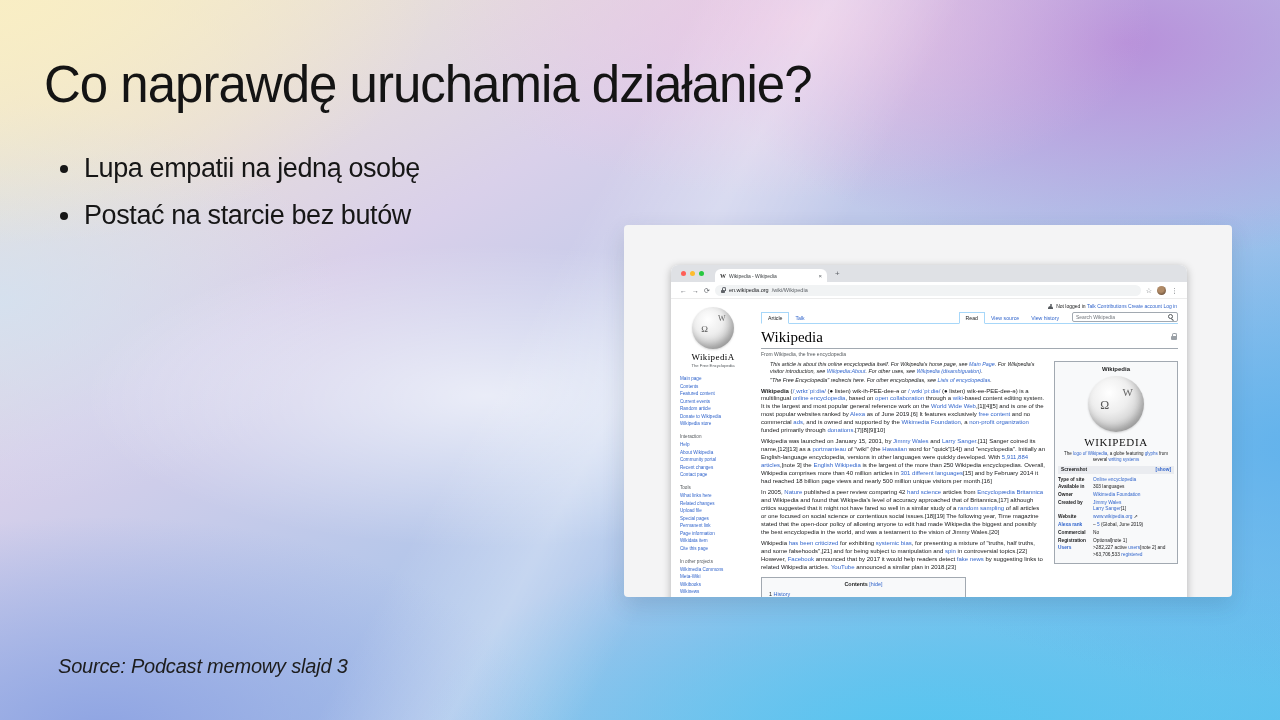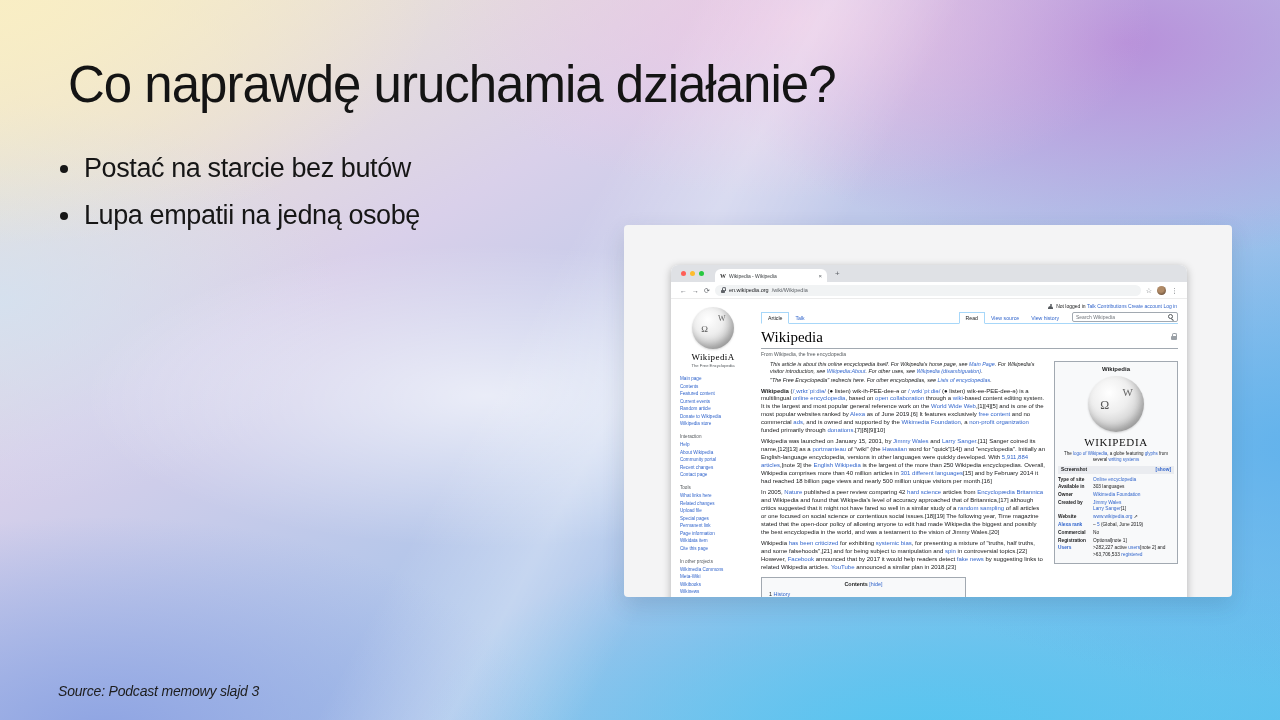--- a/index.html
+++ b/index.html
@@ -21,34 +21,34 @@
       linear-gradient(150deg, #f4ebca 0%, #d9d0ea 32%, #a4c2ea 66%, #62c1ee 100%);
   }
   .slide::before { 
     content:""; position:absolute; inset:0;
     background:linear-gradient(118deg, transparent 42%, rgba(255,255,255,.30) 50%, transparent 58%);
     pointer-events:none;
   }
 
   
   .title {
-    position:absolute; left:68px; top:57px; width:1100px;
+    position:absolute; left:44px; top:57px; width:1100px;
     font-size:51px; font-weight:500; letter-spacing:-1px; color:#141414; line-height:1.1;
   }
   .bullets { position:absolute; left:60px; top:152px; list-style:none; }
   .bullets li {
     position:relative; padding-left:24px; margin-bottom:14px;
     font-size:27px; letter-spacing:-.4px; color:#161616; line-height:33px;
   }
   .bullets li .dot {
     position:absolute; left:0; top:13px; width:8px; height:8px; border-radius:50%; background:#161616;
   }
   .source {
     position:absolute; left:58px; top:655px;
-    font-size:14px; font-style:italic; letter-spacing:-.2px; color:#1d1d1d;margin-top:28px;
+    font-size:20px; font-style:italic; letter-spacing:-.2px; color:#1d1d1d;
   }
 
   
   .shot-card {
     position:absolute; left:624px; top:225px; width:608px; height:372px;
     background:#f4f4f5; border-radius:4px; overflow:hidden;
     box-shadow:0 8px 22px rgba(40,60,90,.16);
   }
   .browser {
     position:absolute; left:47px; top:40px; width:516px; height:360px;
@@ -147,22 +147,22 @@
   .toc-item { line-height:1.55; }
 </style>
 </head>
 <body>
 
 <div class="slide">
 
   <h1 class="title">Co naprawdę uruchamia działanie?</h1>
 
   <ul class="bullets">
+    <li><span class="dot"></span><span>Lupa empatii na jedną osobę</span></li>
     <li><span class="dot"></span><span>Postać na starcie bez butów</span></li>
-    <li><span class="dot"></span><span>Lupa empatii na jedną osobę</span></li>
   </ul>
 
   <div class="source">Source: Podcast memowy slajd 3</div>
 
   <div class="shot-card">
     <div class="browser">
 
       <div class="tabbar">
         <span class="lights">
           <i class="lt-r"></i>

